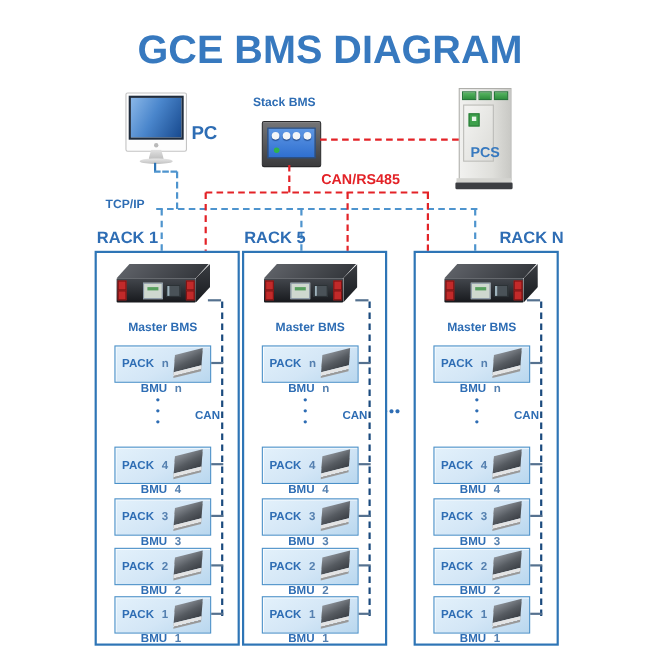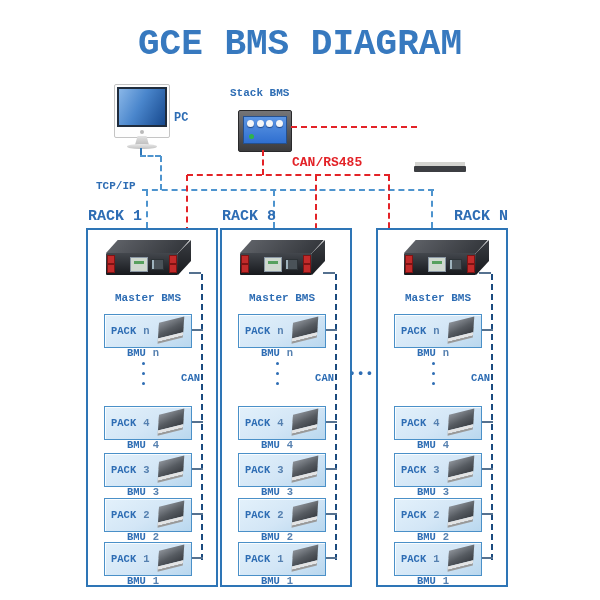--- a/index.html
+++ b/index.html
@@ -1,17 +1,17 @@
 <!DOCTYPE html>
 <html style="--title-blue: #3779BF; --label-blue: #2E6DB4; --num-blue: #5580B0; --line-blue: #4E94CE; --rack-border-blue: #2E75B6; --signal-red: #E32227; --can-line-navy: #1B4A7E; --pack-fill-light: #D3E6F6; --pack-border-blue: #4A90C8;"><head>
 <meta charset="utf-8">
 <style>
   html,body{margin:0;padding:0;background:#fff;}
   #canvas{position:relative;width:600px;height:600px;background:#fff;overflow:hidden;
-          font-family:Liberation Mono, monospace;}
+          font-family:Liberation Sans, sans-serif;}
   .lbl{position:absolute;font-weight:bold;color:var(--label-blue,#2E6DB4);white-space:nowrap;}
   .num{margin-left:7px;color:var(--num-blue,#5580B0);}
   
   #title{position:absolute;left:0;right:0;top:24px;text-align:center;
          font-size:36px;font-weight:bold;color:var(--title-blue,#3779BF);letter-spacing:0px;}
   
   .hb{position:absolute;height:0;border-top:2px dashed var(--line-blue,#4E94CE);}
   .vb{position:absolute;width:0;border-left:2px dashed var(--line-blue,#4E94CE);}
   .vbs{position:absolute;width:0;border-left:2px solid var(--rack-border-blue,#2E75B6);}
   .hr{position:absolute;height:0;border-top:2px dashed var(--signal-red,#E32227);}
@@ -73,21 +73,21 @@
   .m-conn{position:absolute;left:45px;top:6px;width:11px;height:9px;background:#4a5258;
           border:1px solid #2c3236;box-shadow:inset 2px 0 0 #9fb3bd;}
   .master-lbl{left:8px;top:62px;width:104px;text-align:center;font-size:11px;}
   
   .prow{position:absolute;left:16px;width:102px;height:46px;}
   .pbox{position:absolute;left:0;top:0;width:86px;height:32px;border:1px solid var(--pack-border-blue,#4A90C8);
         background:linear-gradient(150deg,#e3f1fb 0%,var(--pack-fill-light,#D3E6F6) 55%,#b9d7ee 100%);
         box-shadow:inset 1px 1px 0 rgba(255,255,255,.8);}
   .plbl{left:6px;top:10px;font-size:10.5px;}
   .plink{position:absolute;left:88px;top:15px;width:11px;height:0;border-top:2px dashed #55718F;}
-  .blbl{left:8px;top:33px;width:62px;text-align:center;font-size:10.5px;}
+  .blbl{left:24px;top:33px;width:62px;text-align:left;font-size:10.5px;}
   .bmu-ic{position:absolute;left:53px;top:5px;width:26px;height:15px;
           background:linear-gradient(165deg,#8d9299 0%,#565b61 55%,#3a3e44 100%);
           border-bottom:3px solid #e4e4e4;box-shadow:0 2px 0 #9a9a9a;
           transform:rotate(-14deg) skewX(-18deg);}
   .vdots{position:absolute;left:54px;top:132px;}
   .vdots i{display:block;width:3px;height:3px;border-radius:50%;background:var(--label-blue,#2E6DB4);
            margin-bottom:7px;}
   .can-lbl{left:70px;top:142px;width:42px;text-align:right;font-size:10.5px;}
   .hdots{font-size:13px;letter-spacing:1px;}
 </style>
@@ -97,35 +97,48 @@
 <div id="canvas">
 
   <div id="title">GCE BMS DIAGRAM</div>
 
   <div class="pc-mon">
     <div class="pc-scr"></div>
     <div class="pc-cam"></div>
   </div>
   <div class="pc-stand"></div>
   <div class="pc-base"></div>
-  <div class="lbl" style="left:174px;top:111px;font-size:12px;">PC</div>
+  <div class="lbl" style="left:174px;top:111px;font-size:17px;">PC</div>
 
   <div class="lbl" style="left:230px;top:87px;width:68px;text-align:left;font-size:11px;">Stack BMS</div>
   <div class="sb-dev">
     <div class="sb-scr">
       <div class="sb-btns">
           <i></i>
           <i></i>
           <i></i>
           <i></i>
         </div>
       <div class="sb-green"></div>
     </div>
   </div>
 
+  <div class="pcs">
+    <div class="pcs-top">
+        <i></i>
+        <i></i>
+        <i></i>
+      </div>
+    <div class="pcs-door">
+      <div class="pcs-logo">
+          <i></i>
+        </div>
+    </div>
+    <div class="pcs-lbl">PCS</div>
+  </div>
   <div class="pcs-plinth"></div>
   <div class="pcs-base"></div>
 
   <div class="vbs" style="left:140px;top:148px;height:8px;"></div>
   <div class="hb" style="left:140px;top:155px;width:21px;"></div>
   <div class="vb" style="left:160px;top:156px;height:34px;"></div>
   <div class="lbl" style="left:96px;top:180px;width:44px;font-size:11px;">TCP/IP</div>
   <div class="hb" style="left:142px;top:189px;width:292px;"></div>
   <div class="vb" style="left:146px;top:190px;height:38px;"></div>
   <div class="vbs" style="left:146px;top:228px;height:22px;"></div>
@@ -139,21 +152,21 @@
   <div class="lbl" style="left:292px;top:155px;font-size:13px;color:var(--signal-red,#E32227);">CAN/RS485</div>
   <div class="hr" style="left:187px;top:174px;width:203px;"></div>
   <div class="vr" style="left:186px;top:175px;height:89px;"></div>
   <div class="hr" style="left:179px;top:263px;width:8px;"></div>
   <div class="vr" style="left:315px;top:175px;height:93px;"></div>
   <div class="hr" style="left:305px;top:267px;width:11px;"></div>
   <div class="vr" style="left:388px;top:175px;height:91px;"></div>
   <div class="hr" style="left:389px;top:265px;width:11px;"></div>
 
   <div class="lbl rack-lbl" style="left:88px;top:208px;">RACK 1</div>
-  <div class="lbl rack-lbl" style="left:222px;top:208px;">RACK 8</div>
+  <div class="lbl rack-lbl" style="left:222px;top:208px;">RACK 5</div>
   <div class="lbl rack-lbl" style="left:454px;top:208px;">RACK N</div>
   <div class="lbl hdots" style="left:348px;top:366px;">•••</div>
 
   <div class="rack" style="left:86px;">
     <div class="can-line"></div>
     <div class="mlink"></div>
     <div class="master">
       <div class="m-top"></div>
         <div class="m-side"></div>
       <div class="m-front">

